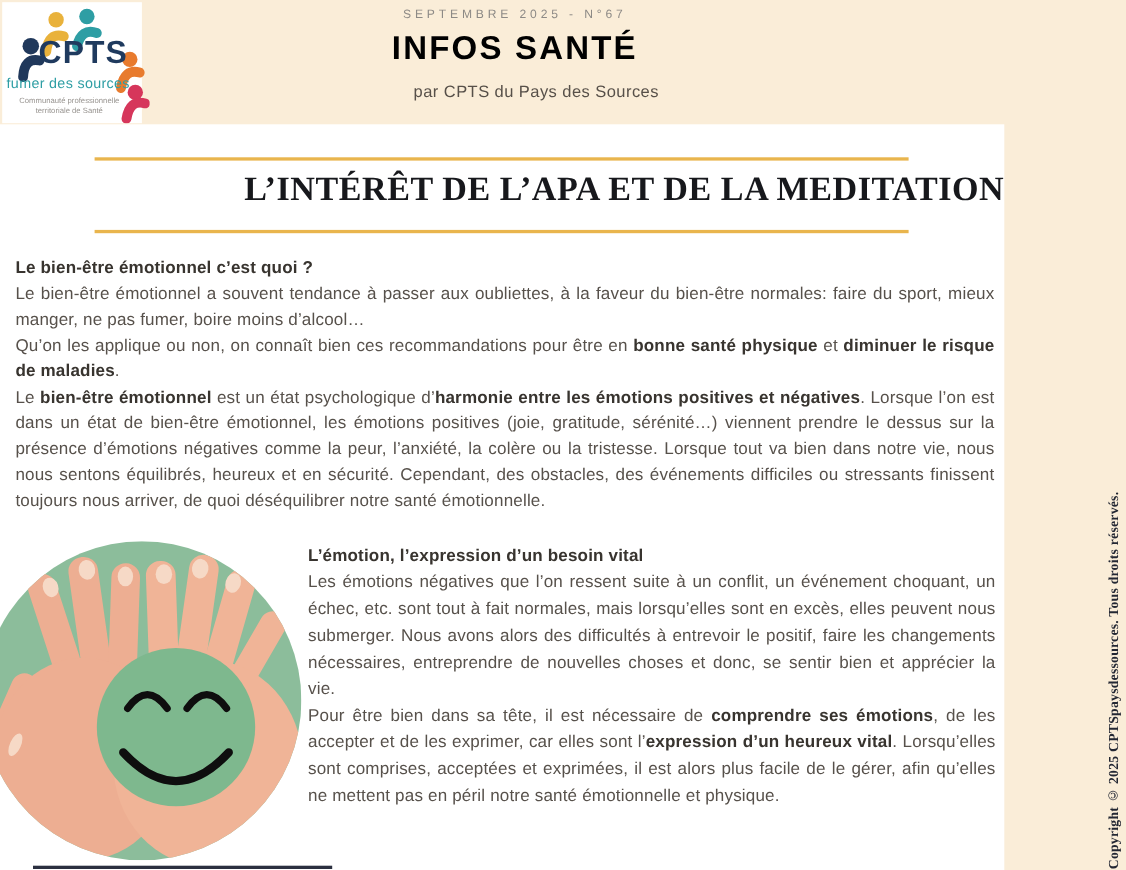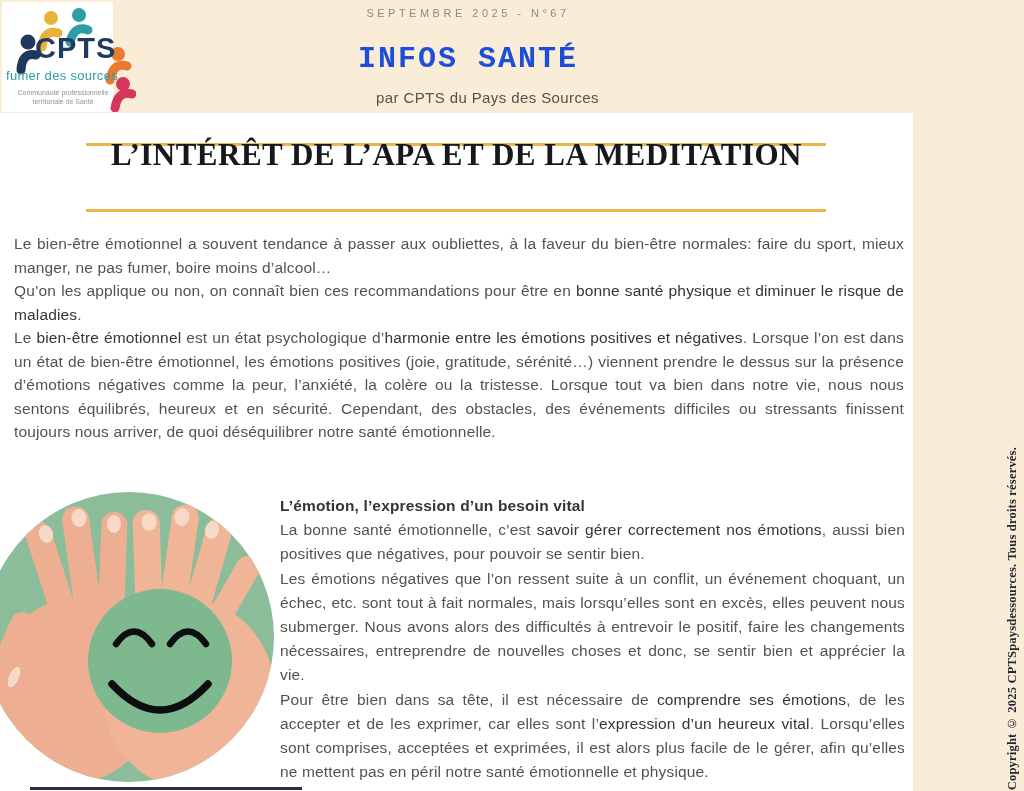--- a/index.html
+++ b/index.html
@@ -1,40 +1,40 @@
 <!DOCTYPE html>
 <html><head>
 <meta charset="utf-8">
 <style>
   html,body{margin:0;padding:0;}
   body{width:1024px;height:791px;background:#FAEDD8;font-family:"Liberation Sans",sans-serif;}
   .page{position:absolute;top:0;left:0;width:1024px;height:791px;background:#FAEDD8;overflow:hidden;}
 
   
   .header{position:absolute;top:0;left:0;width:1024px;height:113px;background:#FAEDD8;}
-  .logo-box{position:absolute;top:2px;left:2px;width:111px;height:110px;background:#ffffff;}
+  .logo-box{position:absolute;top:2px;left:2px;width:111px;height:110px;background:#ffffff;padding-left:16px;}
   .logo-cpts{position:absolute;left:33px;top:30px;font-size:29px;font-weight:700;color:#1F3A5E;letter-spacing:1px;}
   .logo-name{position:absolute;left:0;top:66px;width:120px;text-align:center;font-size:13px;color:#2E9EA4;letter-spacing:.3px;}
   .logo-caption{position:absolute;left:0;top:86px;width:122px;text-align:center;font-size:7px;color:#97938f;line-height:9px;}
   .header-center{position:absolute;left:0;top:0;width:936px;text-align:center;}
   .issue-line{margin-top:7px;font-size:11px;letter-spacing:3.5px;color:#8d8a86;text-align:center;}
-  .newsletter-title{margin-top:23px;font-family:Liberation Mono, monospace;font-weight:700;font-size:30px;letter-spacing:2px;color:#1d4ed8;}
+  .newsletter-title{margin-top:9px;font-family:Liberation Sans, sans-serif;font-weight:700;font-size:30px;letter-spacing:2px;color:#000000;}
   .byline{margin-top:13px;font-size:15px;color:#575049;letter-spacing:.4px;padding-left:39px;}
 
   
   .content{position:absolute;top:113px;left:0;width:913px;height:678px;background:#ffffff;}
   .rule{position:absolute;left:86px;width:740px;height:3px;background:#E9B54D;}
   .rule-top{top:30px;}
   .rule-bottom{top:96px;}
-  .article-title{position:absolute;top:24px;left:0;width:913px;margin:0;text-align:center;
+  .article-title{position:absolute;top:41px;left:0;width:913px;margin:0;text-align:right;
     font-family:"Liberation Serif",serif;font-weight:700;font-size:31px;letter-spacing:.5px;color:#17181c;}
 
   .bodytext{font-size:15.5px;line-height:23.5px;color:#57514b;text-align:justify;letter-spacing:.15px;}
   .bodytext p{margin:0;}
-  .bodytext b{color:#38342f;font-weight:400;}
+  .bodytext b{color:#38342f;font-weight:700;}
   .s-heading{font-weight:700;color:#38342f;text-align:left;}
   .s1{position:absolute;top:119px;left:14px;width:890px;}
   .s2{position:absolute;top:381px;left:280px;width:625px;}
   .s2{line-height:24.2px;}
 
   
   .photo{position:absolute;top:379px;left:-16px;width:290px;height:290px;}
   .bottom-line{position:absolute;top:674px;left:30px;width:272px;height:2.5px;background:#2b3040;}
 
   
@@ -73,20 +73,21 @@
       <div class="byline">par  CPTS du Pays des Sources</div>
     </div>
   </div>
 
   <div class="content">
     <div class="rule rule-top"></div>
     <h1 class="article-title">L’INTÉRÊT DE L’APA ET DE LA MEDITATION</h1>
     <div class="rule rule-bottom"></div>
 
     <div class="s1 bodytext">
+      <div class="s-heading">Le bien-être émotionnel c’est quoi ?</div>
       <p><span>Le bien-être émotionnel a souvent tendance à passer aux oubliettes, à la faveur du bien-être normales: faire du sport, mieux manger, ne pas fumer, boire moins d’alcool…</span></p>
       <p><span>Qu’on les applique ou non, on connaît bien ces recommandations pour être en </span><b>bonne santé physique</b><span> et </span><b>diminuer le risque de maladies</b><span>.</span></p>
       <p><span>Le </span><b>bien-être émotionnel</b><span> est un état psychologique d’</span><b>harmonie entre les émotions positives et négatives</b><span>. Lorsque l’on est dans un état de bien-être émotionnel, les émotions positives (joie, gratitude, sérénité…) viennent prendre le dessus sur la présence d’émotions négatives comme la peur, l’anxiété, la colère ou la tristesse. Lorsque tout va bien dans notre vie, nous nous sentons équilibrés, heureux et en sécurité. Cependant, des obstacles, des événements difficiles ou stressants finissent toujours nous arriver, de quoi déséquilibrer notre santé émotionnelle.</span></p>
     </div>
 
     <div class="photo">
       <svg width="290" height="290" viewBox="0 0 290 290">
         <defs>
             <clipPath id="pc">
               <circle cx="145" cy="145" r="145"></circle>
@@ -126,21 +127,20 @@
             <path d="M132 152 Q150 127 168 152" stroke="#0e0e0e" stroke-width="6.5" fill="none" stroke-linecap="round"></path>
             <path d="M186 152 Q204 127 222 152" stroke="#0e0e0e" stroke-width="6.5" fill="none" stroke-linecap="round"></path>
             <path d="M128 192 Q176 244 224 192" stroke="#0e0e0e" stroke-width="7.5" fill="none" stroke-linecap="round"></path>
           </g>
         </g>
       </svg>
     </div>
 
     <div class="s2 bodytext">
       <div class="s-heading">L’émotion, l’expression d’un besoin vital</div>
-      <p><span>La bonne santé émotionnelle, c’est </span><b>savoir gérer correctement nos émotions</b><span>, aussi bien positives que négatives, pour pouvoir se sentir bien.</span></p>
       <p><span>Les émotions négatives que l’on ressent suite à un conflit, un événement choquant, un échec, etc. sont tout à fait normales, mais lorsqu’elles sont en excès, elles peuvent nous submerger. Nous avons alors des difficultés à entrevoir le positif, faire les changements nécessaires, entreprendre de nouvelles choses et donc, se sentir bien et apprécier la vie.</span></p>
       <p><span>Pour être bien dans sa tête, il est nécessaire de </span><b>comprendre ses émotions</b><span>, de les accepter et de les exprimer, car elles sont l’</span><b>expression d’un heureux vital</b><span>. Lorsqu’elles sont comprises, acceptées et exprimées, il est alors plus facile de le gérer, afin qu’elles ne mettent pas en péril notre santé émotionnelle et physique.</span></p>
     </div>
 
     <div class="bottom-line"></div>
   </div>
 
   <div class="copyright">Copyright © 2025 CPTSpaysdessources. Tous droits réservés.</div>
 
 </div>

